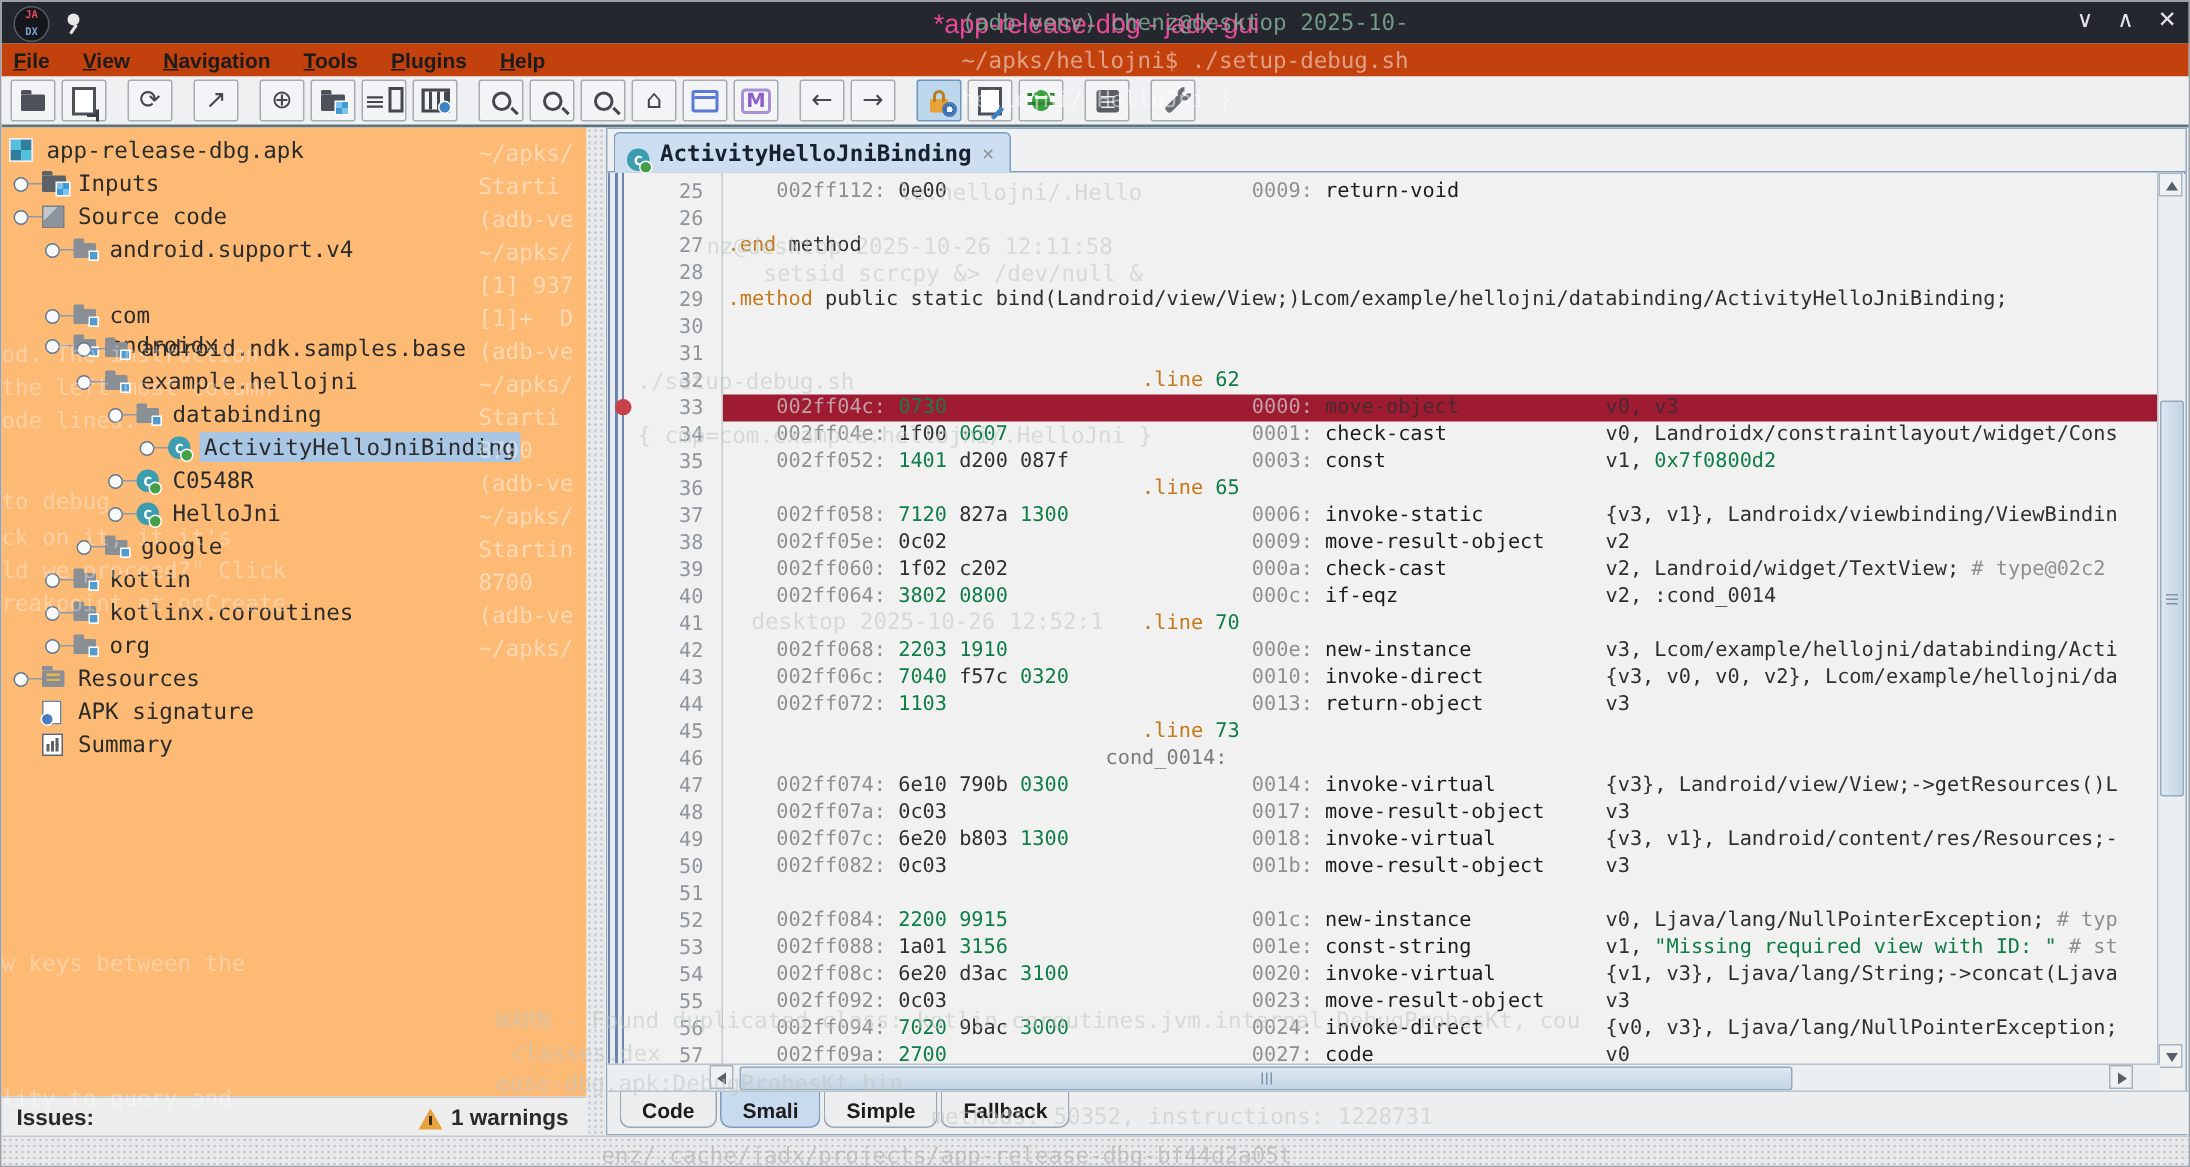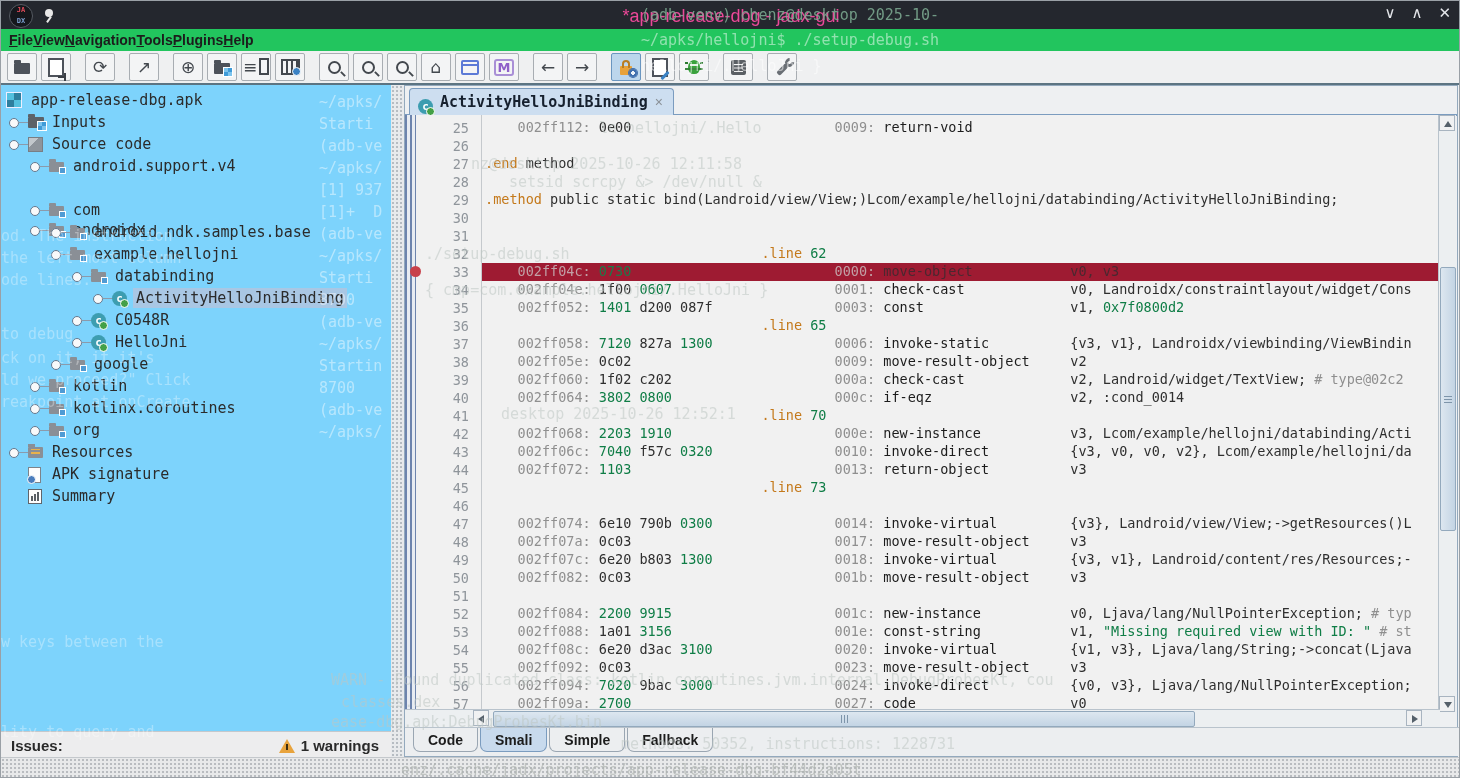--- a/index.html
+++ b/index.html
@@ -12,22 +12,22 @@
     background:#15171c;border:1px solid #565b63;display:flex;align-items:center;justify-content:center;
     font:bold 7px "DejaVu Sans Mono",monospace;line-height:7px;flex-wrap:wrap;}
   #jadx-logo b{width:100%;text-align:center;display:block;}
   #jadx-logo .l1{color:#e14b5a;} #jadx-logo .l2{color:#7b9fd0;}
   #pin-icon{position:absolute;left:44px;top:8px;width:8px;height:8px;background:#e8e8e8;border-radius:50%;}
   #pin-icon::after{content:"";position:absolute;left:3px;top:7px;width:2px;height:7px;background:#e8e8e8;transform:rotate(35deg);}
   #window-title{position:absolute;left:0;right:0;top:5px;text-align:center;color:#ec4899;font-size:18px;}
   #win-controls{position:absolute;right:10px;top:3px;display:flex;gap:16px;}
   .wctl{color:#e4e6ea;font-size:15px;cursor:default;font-family:"DejaVu Sans",sans-serif;}
   
-  #menubar{position:absolute;left:0;top:28px;width:1460px;height:22px;background:#22c55e;
-           display:flex;align-items:center;padding-left:8px;box-sizing:border-box;}
+  #menubar{position:absolute;left:0;top:28px;width:1460px;height:22px;background:#c2410c;
+           display:flex;align-items:center;padding-left:8px;box-sizing:border-box;gap:22px;}
   .mitem{font-size:14px;font-weight:bold;color:#1c1c1c;}
   
   #toolbar{position:absolute;left:0;top:50px;width:1460px;height:34px;background:#eff0f1;
            display:flex;align-items:center;padding-left:6px;box-sizing:border-box;
            border-bottom:2px solid #5c7482;}
   .tgroup{display:flex;gap:4px;margin-right:14px;}
   .tbtn{width:30px;height:28px;background:#f3f4f5;border:1px solid #a8adb2;border-radius:2px;
         display:flex;align-items:center;justify-content:center;padding:0;position:relative;}
   .tbtn.active{background:#bcd6ec;border-color:#6a96c0;}
   .ticon{font-family:"DejaVu Sans",sans-serif;font-size:17px;color:#43484e;line-height:1;position:relative;}
@@ -57,21 +57,21 @@
   .t-rename::after{content:"";position:absolute;right:-4px;bottom:-2px;width:10px;height:3px;background:#3b82c4;transform:rotate(-45deg);border-radius:1px;}
   .t-debugger{width:12px;height:14px;background:#3aa23d;border-radius:50% 50% 45% 45%;}
   .t-debugger::before{content:"";position:absolute;left:2px;top:4px;width:8px;height:1.5px;background:#e4f2e4;box-shadow:0 4px 0 #e4f2e4;}
   .t-debugger::after{content:"";position:absolute;left:-3px;top:2px;width:18px;height:2px;
      background:linear-gradient(90deg,#2a7a2d 0 3px,transparent 3px calc(100% - 3px),#2a7a2d 0);box-shadow:0 6px 0 0 rgba(42,122,45,.9);}
   .t-log-viewer{width:15px;height:15px;background:#5a5f64;border-radius:2px;}
   .t-log-viewer::before{content:"";position:absolute;left:3px;top:4px;width:9px;height:1.5px;background:#eee;box-shadow:0 3.5px 0 #eee,0 7px 0 #eee;}
   .t-preferences{width:5px;height:13px;background:#6a6f75;transform:rotate(45deg);border-radius:2px;margin-top:4px;}
   .t-preferences::before{content:"";position:absolute;left:-2px;top:-8px;width:9px;height:9px;border:3px solid #6a6f75;border-radius:50%;border-top-color:transparent;box-sizing:border-box;}
   
-  #tree-panel{position:absolute;left:0;top:84px;width:390px;height:646px;background:#7dd3fc;overflow:hidden;}
+  #tree-panel{position:absolute;left:0;top:84px;width:390px;height:646px;background:#fdba74;overflow:hidden;}
   #splitter{position:absolute;left:390px;top:84px;width:13px;height:672px;background:#e8eaec;
      background-image:radial-gradient(#b6bcc2 1px,transparent 1px);background-size:4px 4px;}
   #right-panel{position:absolute;left:403px;top:84px;width:1054px;height:672px;background:#eef0f2;
      border:1px solid #93a9bd;box-sizing:border-box;}
   
   .trow{position:absolute;left:0;width:390px;height:22px;font-family:"DejaVu Sans Mono",monospace;font-size:15px;color:#2b2b2b;}
   .tlabel{position:absolute;top:1px;white-space:pre;padding:1px 3px;}
   .tlabel.selected{background:#a9c7e4;}
   .hndl{position:absolute;top:7px;width:8px;height:8px;border:1px solid #64788e;border-radius:50%;background:#f8f9fa;}
   .hndl::after{content:"";position:absolute;left:8px;top:3px;width:10px;height:1px;background:#8b9aab;}
@@ -423,20 +423,21 @@
           <div class="cline" style="top: 202px;"><span class="cseg" style="left: 356.42px;"><span class="kw">.line</span><span class="g"> 65</span></span></div>
           <div class="cline" style="top: 220px;"><span class="cseg" style="left: 112.52px;"><span class="g2">002ff058:</span><span class="g"> 7120</span><span class="d"> 827a</span><span class="g"> 1300</span></span><span class="cseg" style="left: 429.59px;"><span class="g2">0006:</span><span class="op"> invoke-static</span></span><span class="cseg" style="left: 665.36px;"><span class="d">{v3, v1}, Landroidx/viewbinding/ViewBindin</span></span></div>
           <div class="cline" style="top: 238px;"><span class="cseg" style="left: 112.52px;"><span class="g2">002ff05e:</span><span class="d"> 0c02</span></span><span class="cseg" style="left: 429.59px;"><span class="g2">0009:</span><span class="op"> move-result-object</span></span><span class="cseg" style="left: 665.36px;"><span class="d">v2</span></span></div>
           <div class="cline" style="top: 256px;"><span class="cseg" style="left: 112.52px;"><span class="g2">002ff060:</span><span class="d"> 1f02</span><span class="d"> c202</span></span><span class="cseg" style="left: 429.59px;"><span class="g2">000a:</span><span class="op"> check-cast</span></span><span class="cseg" style="left: 665.36px;"><span class="d">v2, Landroid/widget/TextView; </span><span class="c"># type@02c2</span></span></div>
           <div class="cline" style="top: 274px;"><span class="cseg" style="left: 112.52px;"><span class="g2">002ff064:</span><span class="g"> 3802</span><span class="g"> 0800</span></span><span class="cseg" style="left: 429.59px;"><span class="g2">000c:</span><span class="op"> if-eqz</span></span><span class="cseg" style="left: 665.36px;"><span class="d">v2, :cond_0014</span></span></div>
           <div class="cline" style="top: 292px;"><span class="cseg" style="left: 356.42px;"><span class="kw">.line</span><span class="g"> 70</span></span></div>
           <div class="cline" style="top: 310px;"><span class="cseg" style="left: 112.52px;"><span class="g2">002ff068:</span><span class="g"> 2203</span><span class="g"> 1910</span></span><span class="cseg" style="left: 429.59px;"><span class="g2">000e:</span><span class="op"> new-instance</span></span><span class="cseg" style="left: 665.36px;"><span class="d">v3, Lcom/example/hellojni/databinding/Acti</span></span></div>
           <div class="cline" style="top: 328px;"><span class="cseg" style="left: 112.52px;"><span class="g2">002ff06c:</span><span class="g"> 7040</span><span class="d"> f57c</span><span class="g"> 0320</span></span><span class="cseg" style="left: 429.59px;"><span class="g2">0010:</span><span class="op"> invoke-direct</span></span><span class="cseg" style="left: 665.36px;"><span class="d">{v3, v0, v0, v2}, Lcom/example/hellojni/da</span></span></div>
           <div class="cline" style="top: 346px;"><span class="cseg" style="left: 112.52px;"><span class="g2">002ff072:</span><span class="g"> 1103</span></span><span class="cseg" style="left: 429.59px;"><span class="g2">0013:</span><span class="op"> return-object</span></span><span class="cseg" style="left: 665.36px;"><span class="d">v3</span></span></div>
           <div class="cline" style="top: 364px;"><span class="cseg" style="left: 356.42px;"><span class="kw">.line</span><span class="g"> 73</span></span></div>
+          <div class="cline" style="top: 382px;"><span class="cseg" style="left: 332.03px;"><span class="lbl">cond_0014:</span></span></div>
           <div class="cline" style="top: 400px;"><span class="cseg" style="left: 112.52px;"><span class="g2">002ff074:</span><span class="d"> 6e10</span><span class="d"> 790b</span><span class="g"> 0300</span></span><span class="cseg" style="left: 429.59px;"><span class="g2">0014:</span><span class="op"> invoke-virtual</span></span><span class="cseg" style="left: 665.36px;"><span class="d">{v3}, Landroid/view/View;-&gt;getResources()L</span></span></div>
           <div class="cline" style="top: 418px;"><span class="cseg" style="left: 112.52px;"><span class="g2">002ff07a:</span><span class="d"> 0c03</span></span><span class="cseg" style="left: 429.59px;"><span class="g2">0017:</span><span class="op"> move-result-object</span></span><span class="cseg" style="left: 665.36px;"><span class="d">v3</span></span></div>
           <div class="cline" style="top: 436px;"><span class="cseg" style="left: 112.52px;"><span class="g2">002ff07c:</span><span class="d"> 6e20</span><span class="d"> b803</span><span class="g"> 1300</span></span><span class="cseg" style="left: 429.59px;"><span class="g2">0018:</span><span class="op"> invoke-virtual</span></span><span class="cseg" style="left: 665.36px;"><span class="d">{v3, v1}, Landroid/content/res/Resources;-</span></span></div>
           <div class="cline" style="top: 454px;"><span class="cseg" style="left: 112.52px;"><span class="g2">002ff082:</span><span class="d"> 0c03</span></span><span class="cseg" style="left: 429.59px;"><span class="g2">001b:</span><span class="op"> move-result-object</span></span><span class="cseg" style="left: 665.36px;"><span class="d">v3</span></span></div>
           <div class="cline" style="top: 490px;"><span class="cseg" style="left: 112.52px;"><span class="g2">002ff084:</span><span class="g"> 2200</span><span class="g"> 9915</span></span><span class="cseg" style="left: 429.59px;"><span class="g2">001c:</span><span class="op"> new-instance</span></span><span class="cseg" style="left: 665.36px;"><span class="d">v0, Ljava/lang/NullPointerException; </span><span class="c"># typ</span></span></div>
           <div class="cline" style="top: 508px;"><span class="cseg" style="left: 112.52px;"><span class="g2">002ff088:</span><span class="d"> 1a01</span><span class="g"> 3156</span></span><span class="cseg" style="left: 429.59px;"><span class="g2">001e:</span><span class="op"> const-string</span></span><span class="cseg" style="left: 665.36px;"><span class="d">v1, </span><span class="s">"Missing required view with ID: "</span><span class="c"> # st</span></span></div>
           <div class="cline" style="top: 526px;"><span class="cseg" style="left: 112.52px;"><span class="g2">002ff08c:</span><span class="d"> 6e20</span><span class="d"> d3ac</span><span class="g"> 3100</span></span><span class="cseg" style="left: 429.59px;"><span class="g2">0020:</span><span class="op"> invoke-virtual</span></span><span class="cseg" style="left: 665.36px;"><span class="d">{v1, v3}, Ljava/lang/String;-&gt;concat(Ljava</span></span></div>
           <div class="cline" style="top: 544px;"><span class="cseg" style="left: 112.52px;"><span class="g2">002ff092:</span><span class="d"> 0c03</span></span><span class="cseg" style="left: 429.59px;"><span class="g2">0023:</span><span class="op"> move-result-object</span></span><span class="cseg" style="left: 665.36px;"><span class="d">v3</span></span></div>
           <div class="cline" style="top: 562px;"><span class="cseg" style="left: 112.52px;"><span class="g2">002ff094:</span><span class="g"> 7020</span><span class="d"> 9bac</span><span class="g"> 3000</span></span><span class="cseg" style="left: 429.59px;"><span class="g2">0024:</span><span class="op"> invoke-direct</span></span><span class="cseg" style="left: 665.36px;"><span class="d">{v0, v3}, Ljava/lang/NullPointerException;</span></span></div>
           <div class="cline" style="top: 580px;"><span class="cseg" style="left: 112.52px;"><span class="g2">002ff09a:</span><span class="g"> 2700</span></span><span class="cseg" style="left: 429.59px;"><span class="g2">0027:</span><span class="op"> code</span></span><span class="cseg" style="left: 665.36px;"><span class="d">v0</span></span></div>

